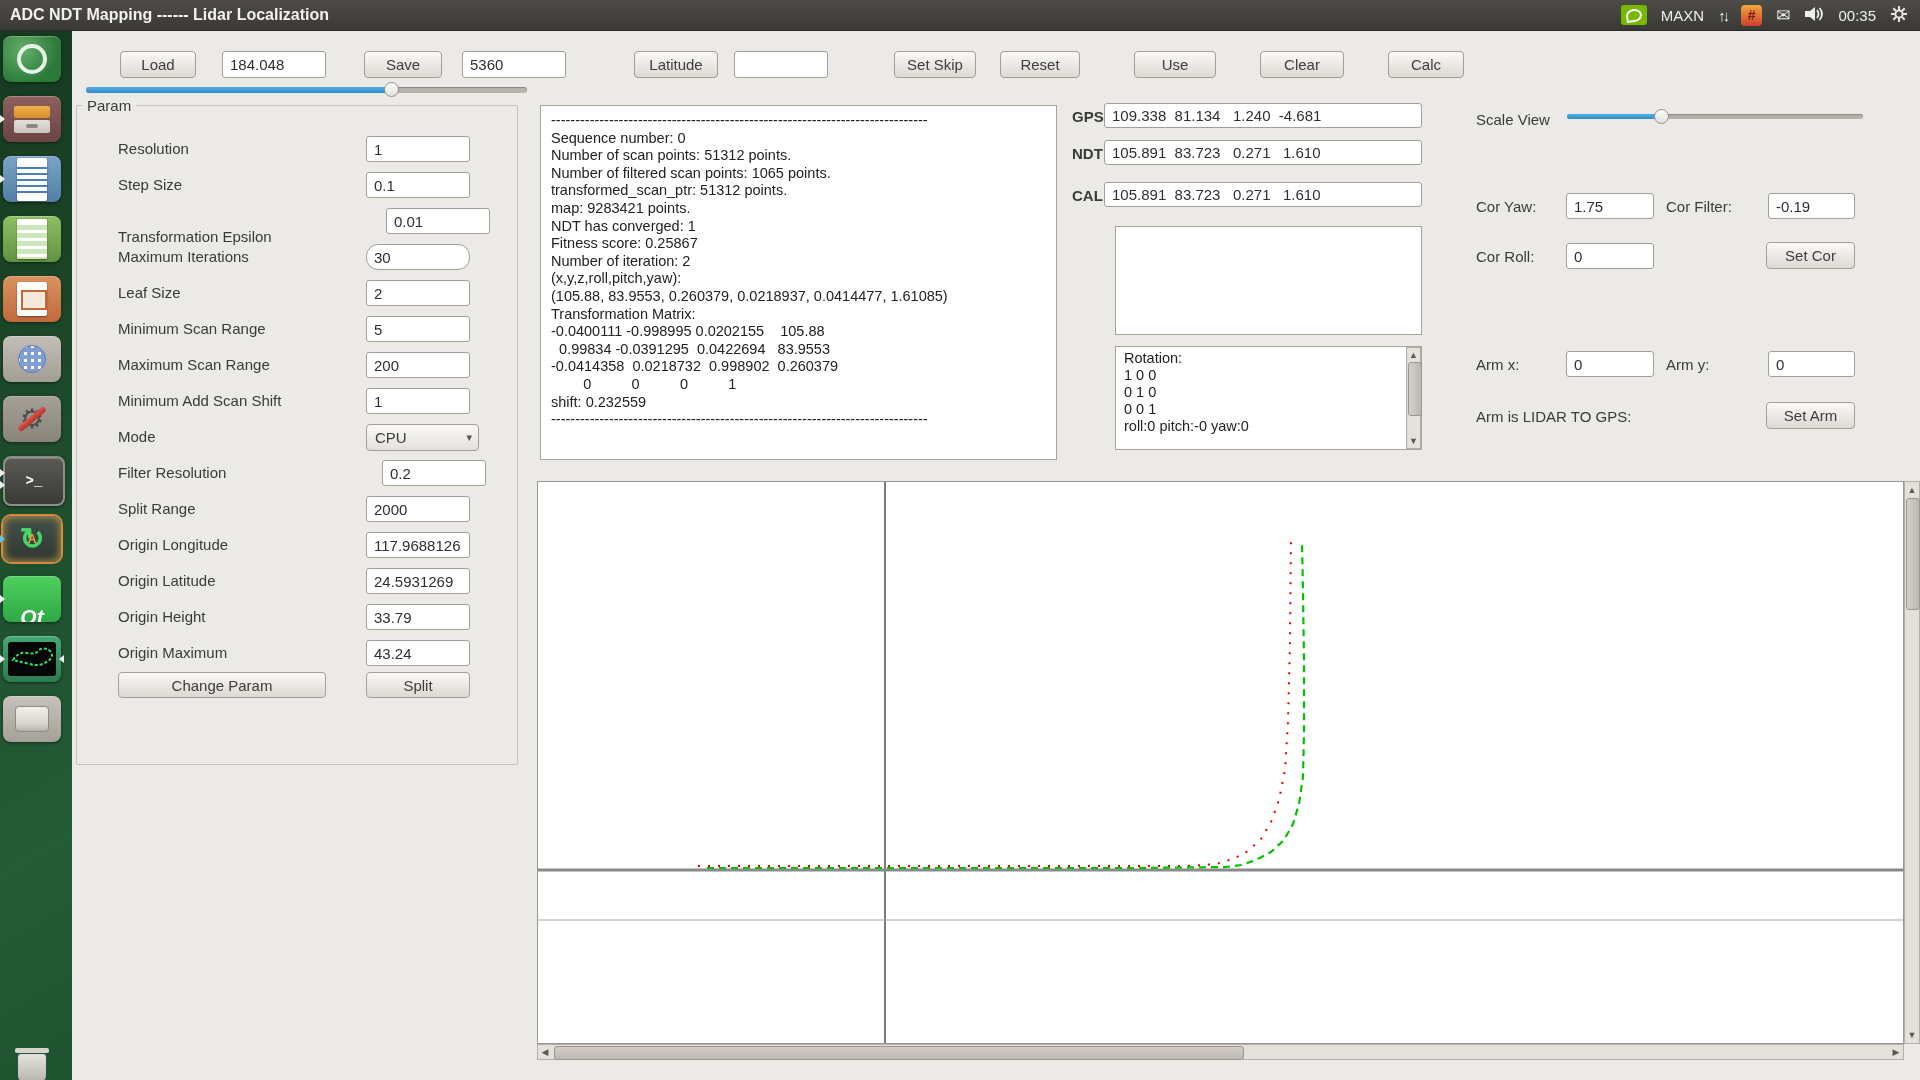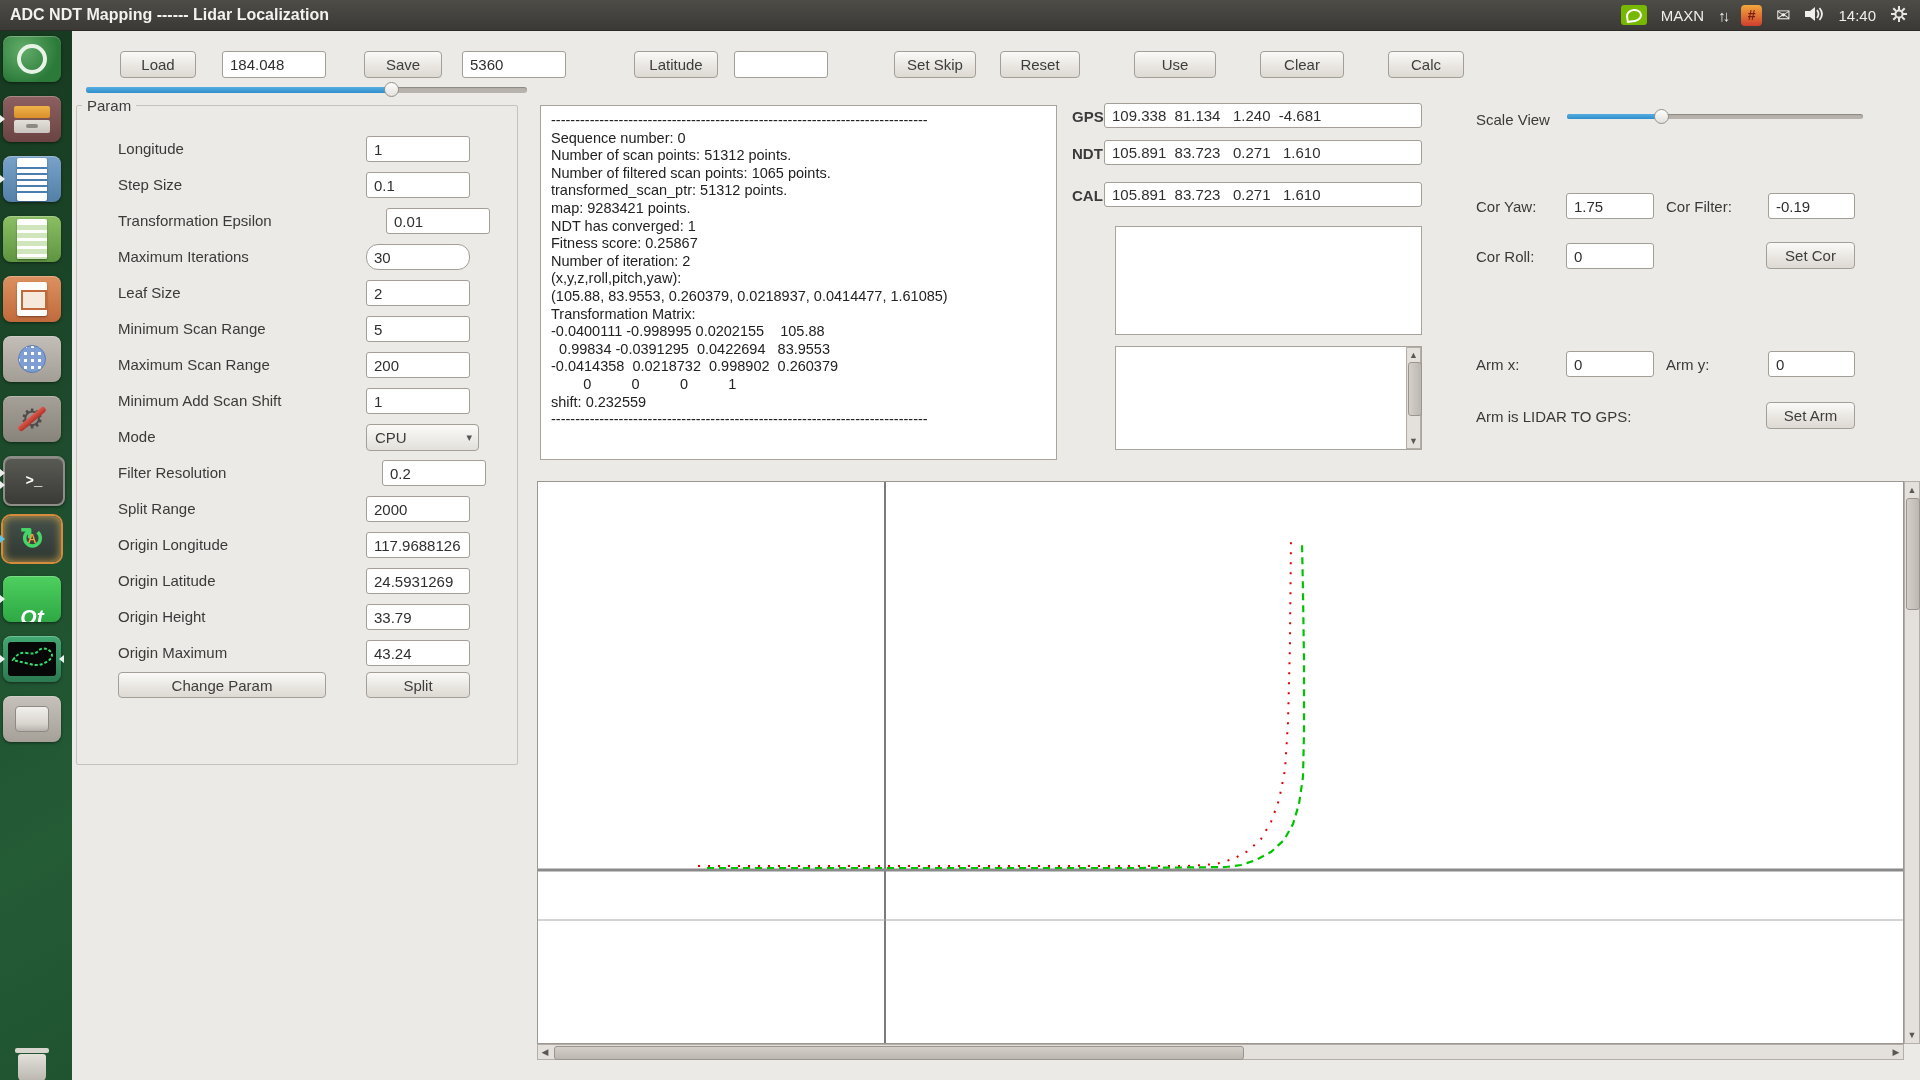--- a/index.html
+++ b/index.html
@@ -101,21 +101,21 @@
     <span class="updown">↑↓</span>
     <span class="imbadge">#</span>
     <span class="mailglyph">✉</span>
     <span>
       <svg width="20" height="16">
           <polygon points="1,5 6,5 11,1 11,15 6,11 1,11" fill="#f0efec"></polygon>
           <path d="M13,4 q3,4 0,8" stroke="#f0efec" fill="none" stroke-width="1.8"></path>
           <path d="M15.5,2 q5,6 0,12" stroke="#f0efec" fill="none" stroke-width="1.8"></path>
         </svg>
     </span>
-    <span>14:40</span>
+    <span>00:35</span>
     <span>
       <svg width="18" height="18" viewBox="0 0 18 18">
         <g stroke="#e8e6e2" stroke-width="2">
             <line x1="9" y1="1" x2="9" y2="5"></line>
             <line x1="9" y1="13" x2="9" y2="17"></line>
             <line x1="1" y1="9" x2="5" y2="9"></line>
             <line x1="13" y1="9" x2="17" y2="9"></line>
             <line x1="3.3" y1="3.3" x2="6" y2="6"></line>
             <line x1="12" y1="12" x2="14.7" y2="14.7"></line>
             <line x1="3.3" y1="14.7" x2="6" y2="12"></line>
@@ -205,25 +205,25 @@
   <button class="btn" style="left:1316px;top:21px;width:76px">Calc</button>
 
   <div class="sliderTrack" style="left:14px;top:57px;width:441px">
     <div class="sliderFill" style="width:304px"></div>
     <div class="sliderHandle" style="left:298px"></div>
   </div>
 
   <div class="groupbox" style="left:4px;top:75px;width:440px;height:658px"></div>
   <div class="grouptitle" style="left:10px;top:67px">Param</div>
 
-  <div class="lbl" style="left:46px;top:110px">Longitude</div>
+  <div class="lbl" style="left:46px;top:110px">Resolution</div>
   <input class="tin" style="left: 294px; top: 106px; width: 104px; height: 26px;" value="1">
   <div class="lbl" style="left:46px;top:146px">Step Size</div>
   <input class="tin" style="left: 294px; top: 142px; width: 104px; height: 26px;" value="0.1">
-  <div class="lbl" style="left:46px;top:182px">Transformation Epsilon</div>
+  <div class="lbl" style="left:46px;top:198px">Transformation Epsilon</div>
   <input class="tin" style="left: 294px; top: 178px; width: 104px; height: 26px; margin-left: 20px;" value="0.01">
   <div class="lbl" style="left:46px;top:218px">Maximum Iterations</div>
   <input class="tin" style="left: 294px; top: 214px; width: 104px; height: 26px; border-radius: 12px;" value="30">
   <div class="lbl" style="left:46px;top:254px">Leaf Size</div>
   <input class="tin" style="left: 294px; top: 250px; width: 104px; height: 26px;" value="2">
   <div class="lbl" style="left:46px;top:290px">Minimum Scan Range</div>
   <input class="tin" style="left: 294px; top: 286px; width: 104px; height: 26px;" value="5">
   <div class="lbl" style="left:46px;top:326px">Maximum Scan Range</div>
   <input class="tin" style="left: 294px; top: 322px; width: 104px; height: 26px;" value="200">
   <div class="lbl" style="left:46px;top:362px">Minimum Add Scan Shift</div>
@@ -275,20 +275,25 @@
   <div class="lbl blbl" style="left:1000px;top:78px">GPS</div>
   <input class="tin" style="left: 1032px; top: 73px; width: 318px; height: 25px;" value="109.338  81.134   1.240  -4.681">
   <div class="lbl blbl" style="left:1000px;top:115px">NDT</div>
   <input class="tin" style="left: 1032px; top: 110px; width: 318px; height: 25px;" value="105.891  83.723   0.271   1.610">
   <div class="lbl blbl" style="left:1000px;top:157px">CAL</div>
   <input class="tin" style="left: 1032px; top: 152px; width: 318px; height: 25px;" value="105.891  83.723   0.271   1.610">
 
   <div class="whitebox" style="left:1043px;top:196px;width:307px;height:109px"></div>
 
   <div class="whitebox" style="left:1043px;top:316px;width:307px;height:104px">
+    <div class="logtext" style="padding:3px 8px;line-height:17px">Rotation:
+1 0 0
+0 1 0
+0 0 1
+roll:0 pitch:-0 yaw:0</div>
     <div class="sb" style="right:0;top:0;width:15px;height:102px">
       <span class="ar" style="top:0">▲</span>
       <span class="ar" style="bottom:0">▼</span>
       <div class="sbThumbV" style="top:14px;height:52px"></div>
     </div>
   </div>
 
   <div class="lbl" style="left:1404px;top:81px">Scale View</div>
   <div class="sliderTrack" style="left:1495px;top:84px;width:296px;height:5px">
     <div class="sliderFill" style="width:95px;height:5px"></div>

